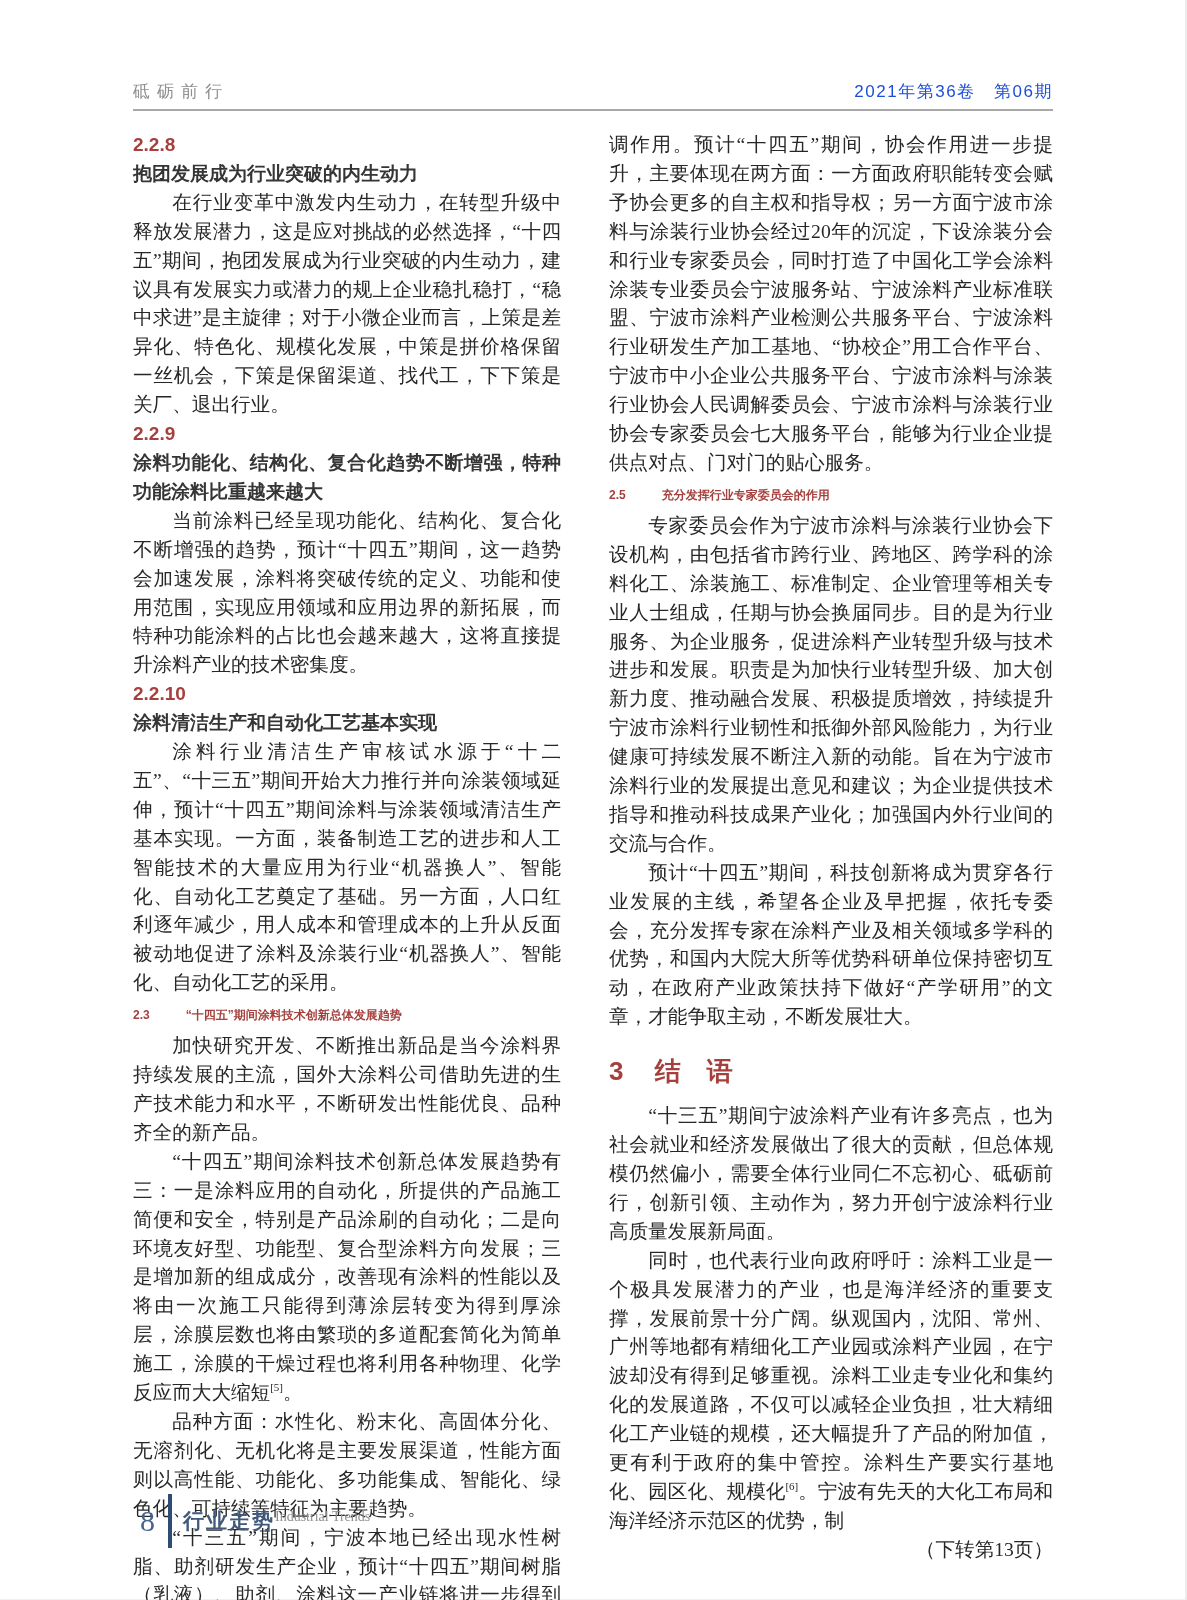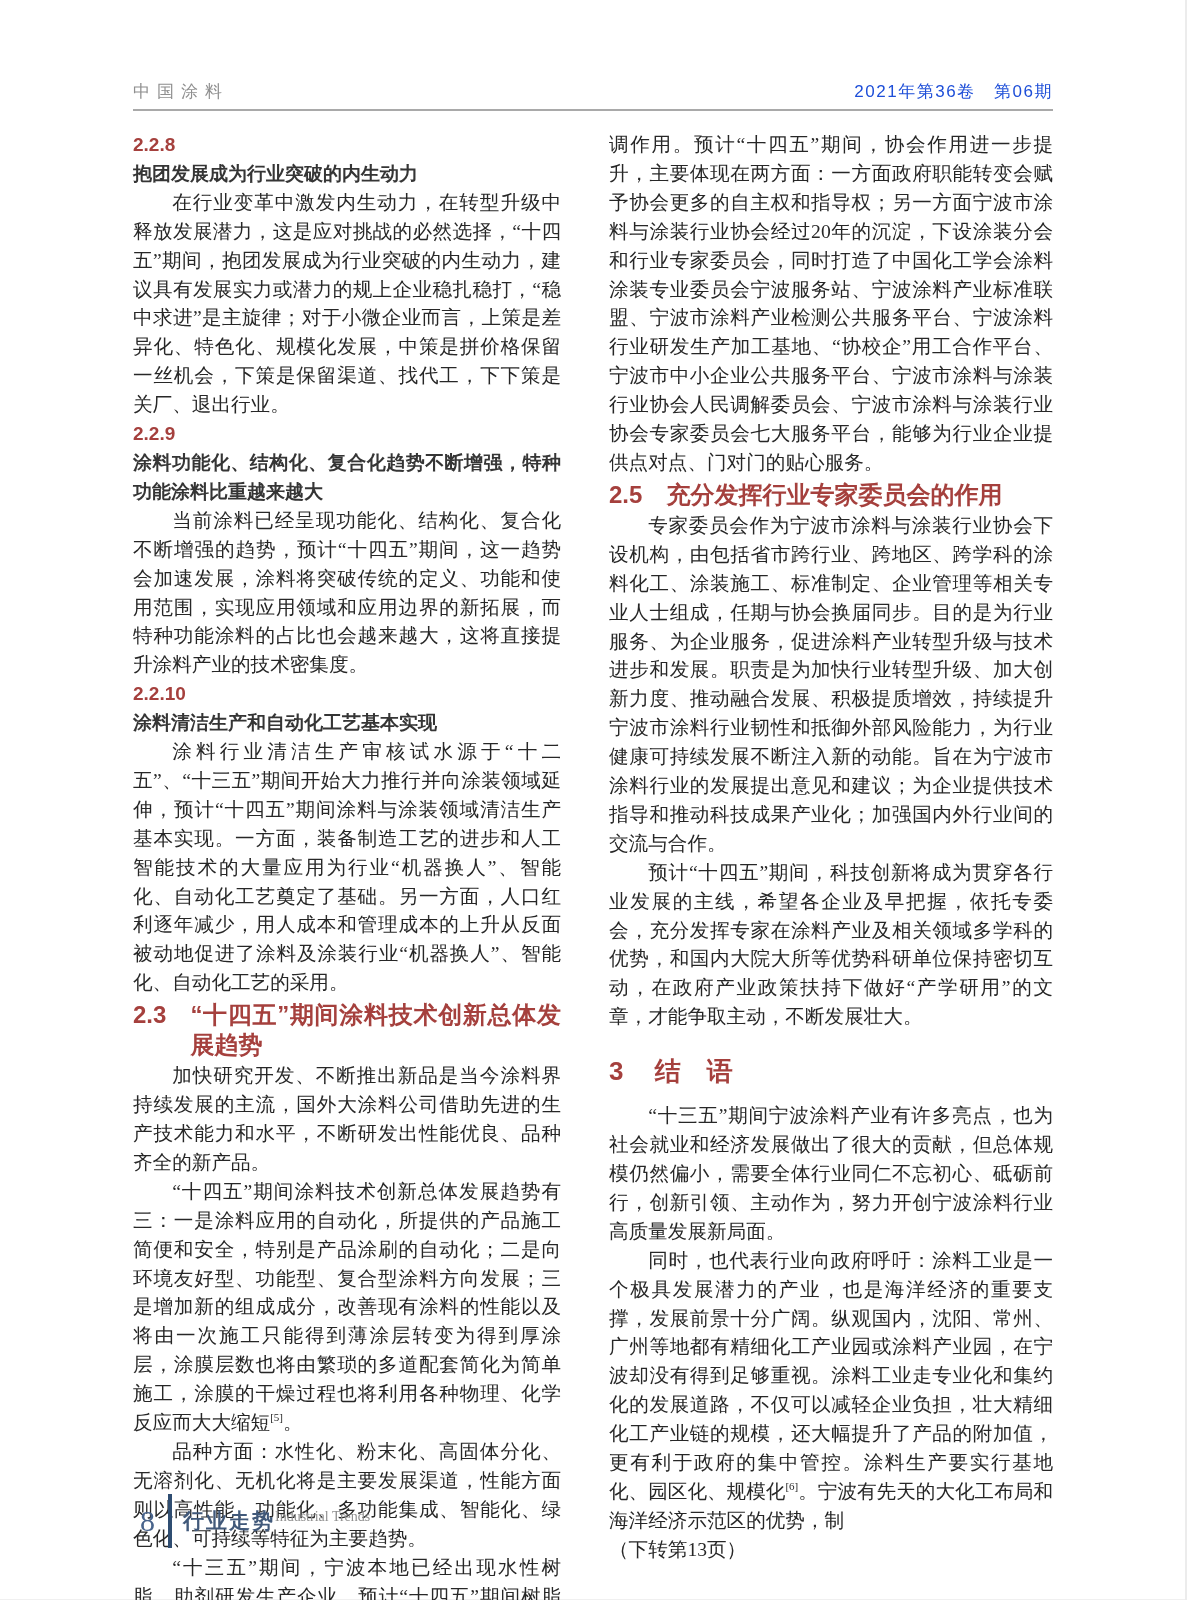--- a/index.html
+++ b/index.html
@@ -35,36 +35,36 @@
   .col {
     position: absolute; top: 131px;
     font-size: 19.6px; line-height: 28.9px;
     text-align: justify;
   }
   .col-left  { left: 133px; width: 428px; }
   .col-right { left: 609px; width: 444px; }
 
   .para { margin: 0; text-indent: 2em; }
   .para-cont { text-indent: 0; }
-  .note { margin: 0; text-align: left; text-indent: 0; }
+  .note { margin: 0; text-align: right; text-indent: 0; }
 
   
   .h-sub {
     display: flex; font-weight: bold;
     font-family: "Liberation Sans", sans-serif;
     font-size: 19px; line-height: 28.9px; flex-direction: column;
   }
   .h-sub .num { color: #a5403d; margin-right: 0.9em; white-space: nowrap; }
   .h-sub .title { color: #353535; }
 
   
   .h-sec {
     display: flex; font-weight: bold; color: #a5403d;
     font-family: "Liberation Sans", sans-serif;
-    font-size: 24px; line-height: 30px; margin: 2px 0;
+    font-size: 12px; line-height: 30px; margin: 2px 0; gap: 24px;
   }
   .h-sec .num { margin-right: 1em; white-space: nowrap; }
 
   
   .h-final {
     display: flex; align-items: baseline; font-weight: bold; color: #a5403d;
     font-family: "Liberation Sans", sans-serif;
     font-size: 26px; line-height: 34px; margin: 22px 0 14px 0;
   }
   .h-final .num { margin-right: 1.2em; }
@@ -93,21 +93,21 @@
   .footer .sec-en {
     font-size: 14px; color: #8f8f8f; line-height: 18px;
     font-family: "Liberation Serif", serif;
   }
 </style>
 </head>
 <body>
 
 <div class="page">
 
-  <div class="header-journal">中国涂料</div>
+  <div class="header-journal">砥砺前行</div>
   <div class="header-issue">2021年第36卷　第06期</div>
   <div class="header-rule"></div>
 
   <div class="col col-left">
     <div class="h-sub">
       <span class="num">2.2.8</span>
       <span class="title">抱团发展成为行业突破的内生动力</span>
     </div>
     <p class="para">在行业变革中激发内生动力，在转型升级中释放发展潜力，这是应对挑战的必然选择，“十四五”期间，抱团发展成为行业突破的内生动力，建议具有发展实力或潜力的规上企业稳扎稳打，“稳中求进”是主旋律；对于小微企业而言，上策是差异化、特色化、规模化发展，中策是拼价格保留一丝机会，下策是保留渠道、找代工，下下策是关厂、退出行业。</p>
 

